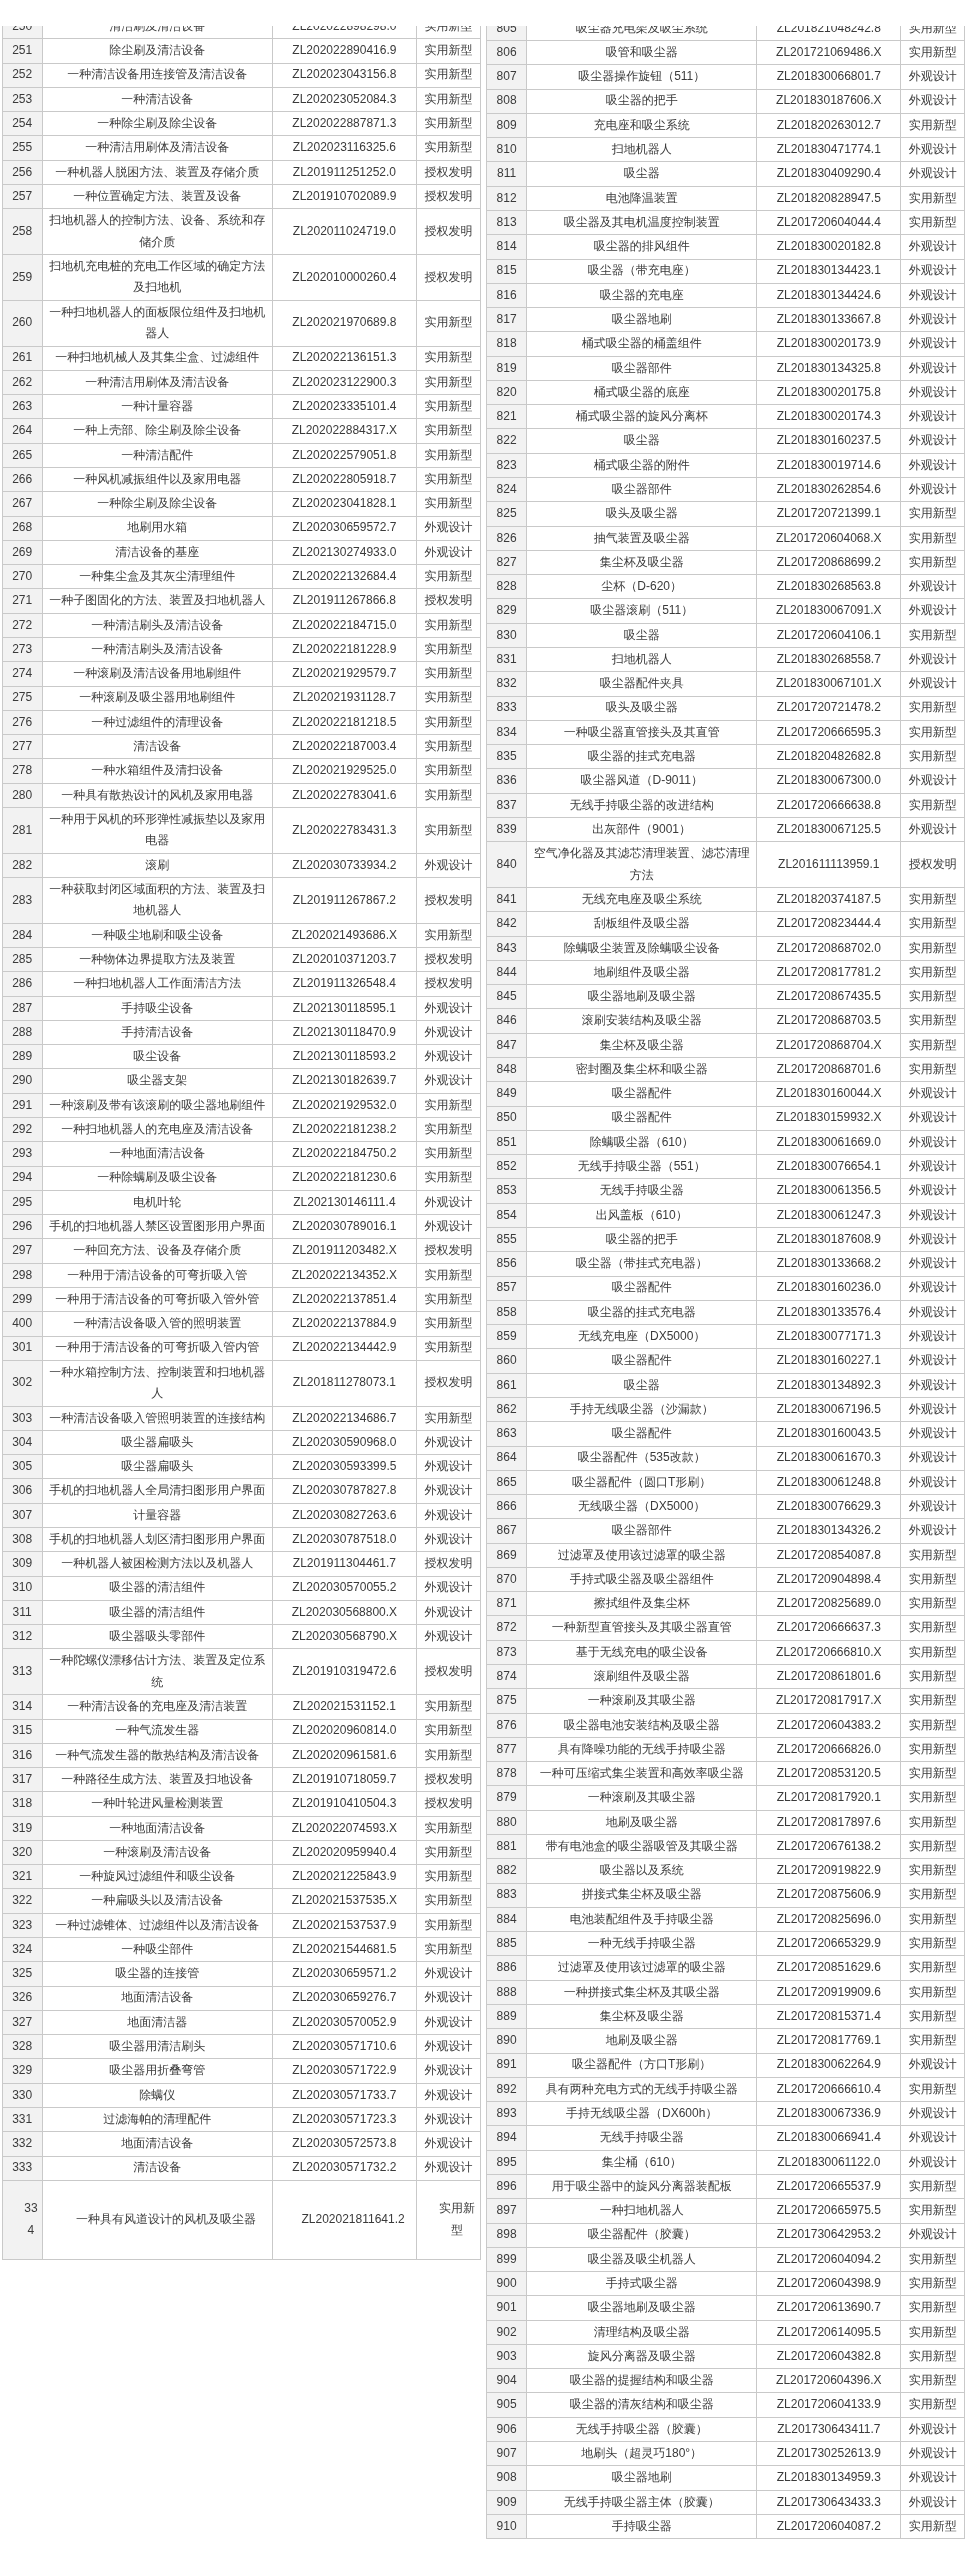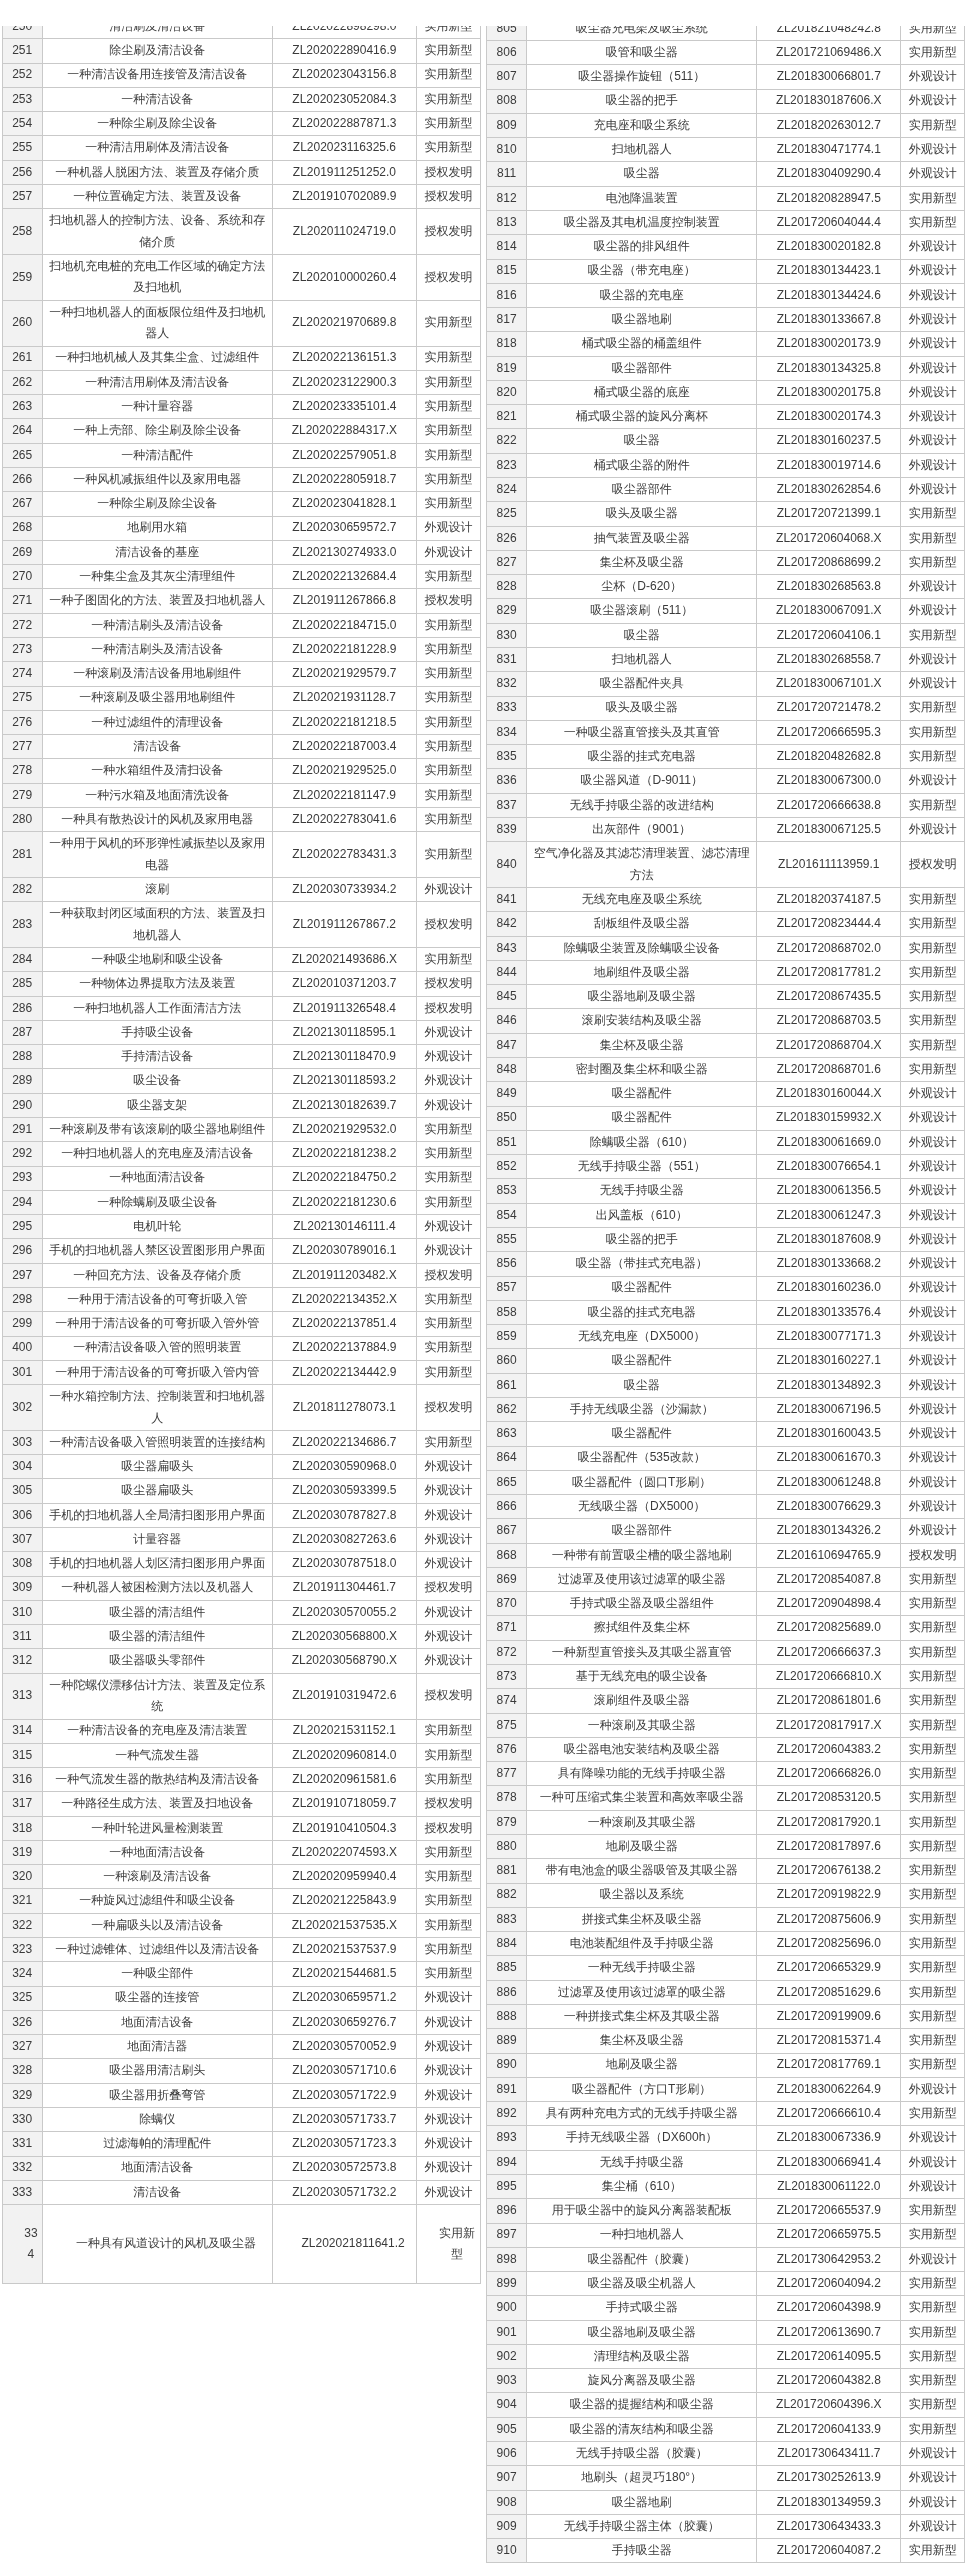--- a/index.html
+++ b/index.html
@@ -233,26 +233,20 @@
     <td class="c-type">实用新型</td>
   </tr>
 
   <tr>
     <td class="c-num">278</td>
     <td class="c-name">一种水箱组件及清扫设备</td>
     <td class="c-no">ZL202021929525.0</td>
     <td class="c-type">实用新型</td>
   </tr>
 
-  <tr>
-    <td class="c-num">279</td>
-    <td class="c-name">一种污水箱及地面清洗设备</td>
-    <td class="c-no">ZL202022181147.9</td>
-    <td class="c-type">实用新型</td>
-  </tr>
 
   <tr>
     <td class="c-num">280</td>
     <td class="c-name">一种具有散热设计的风机及家用电器</td>
     <td class="c-no">ZL202022783041.6</td>
     <td class="c-type">实用新型</td>
   </tr>
 
   <tr>
     <td class="c-num">281</td>
@@ -1071,26 +1065,20 @@
     <td class="c-type">外观设计</td>
   </tr>
 
   <tr>
     <td class="c-num">867</td>
     <td class="c-name">吸尘器部件</td>
     <td class="c-no">ZL201830134326.2</td>
     <td class="c-type">外观设计</td>
   </tr>
 
-  <tr>
-    <td class="c-num">868</td>
-    <td class="c-name">一种带有前置吸尘槽的吸尘器地刷</td>
-    <td class="c-no">ZL201610694765.9</td>
-    <td class="c-type">授权发明</td>
-  </tr>
 
   <tr>
     <td class="c-num">869</td>
     <td class="c-name">过滤罩及使用该过滤罩的吸尘器</td>
     <td class="c-no">ZL201720854087.8</td>
     <td class="c-type">实用新型</td>
   </tr>
 
   <tr>
     <td class="c-num">870</td>

